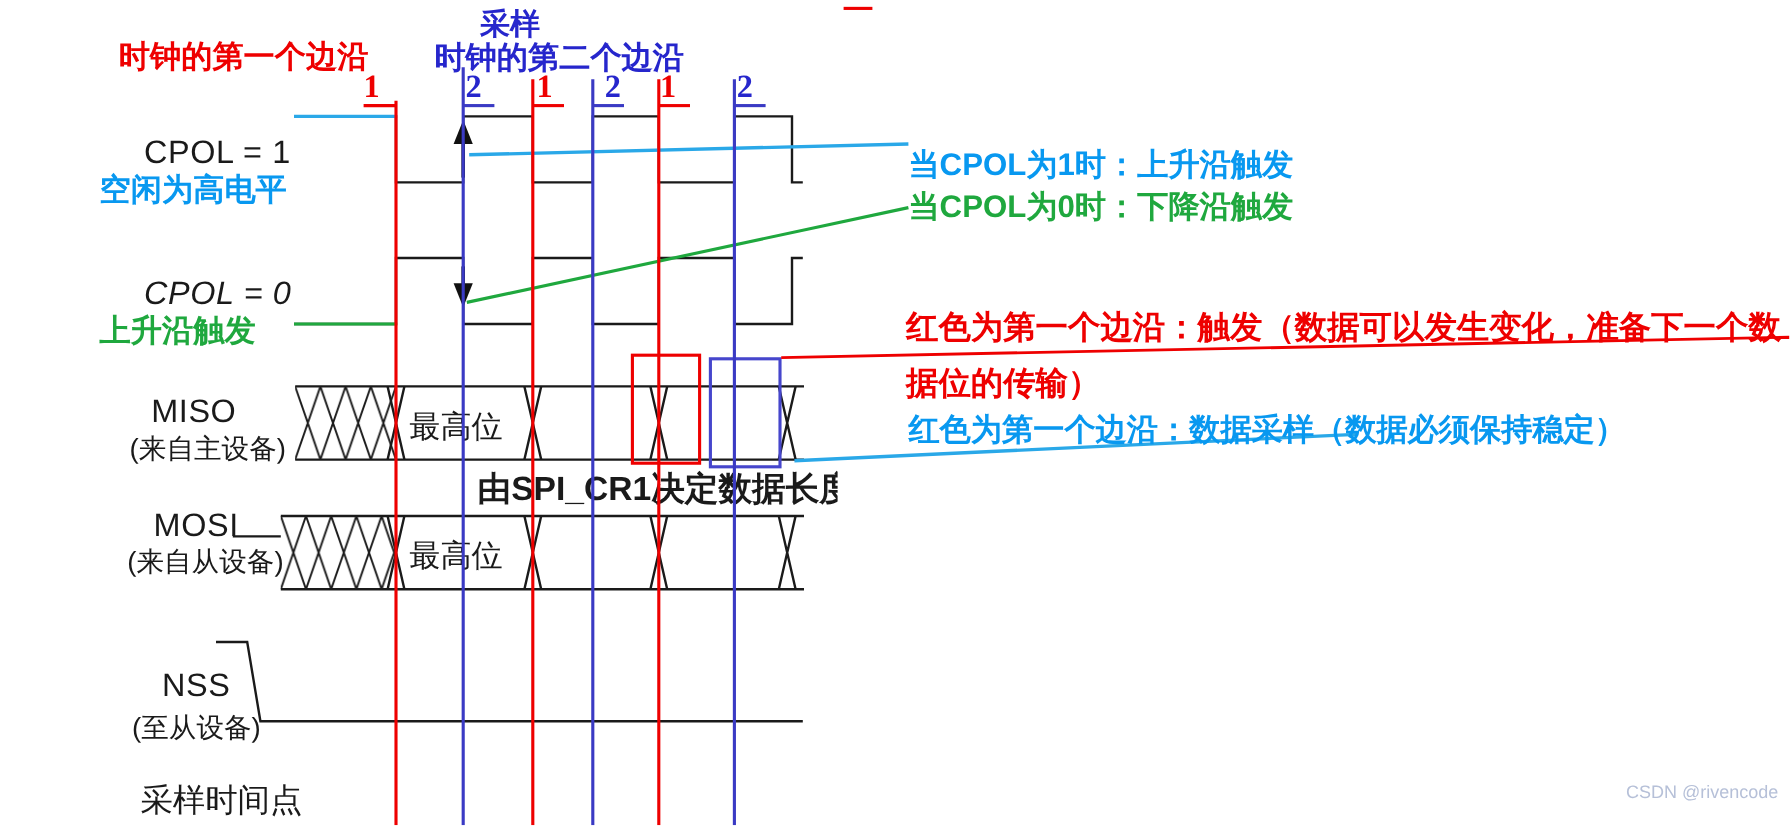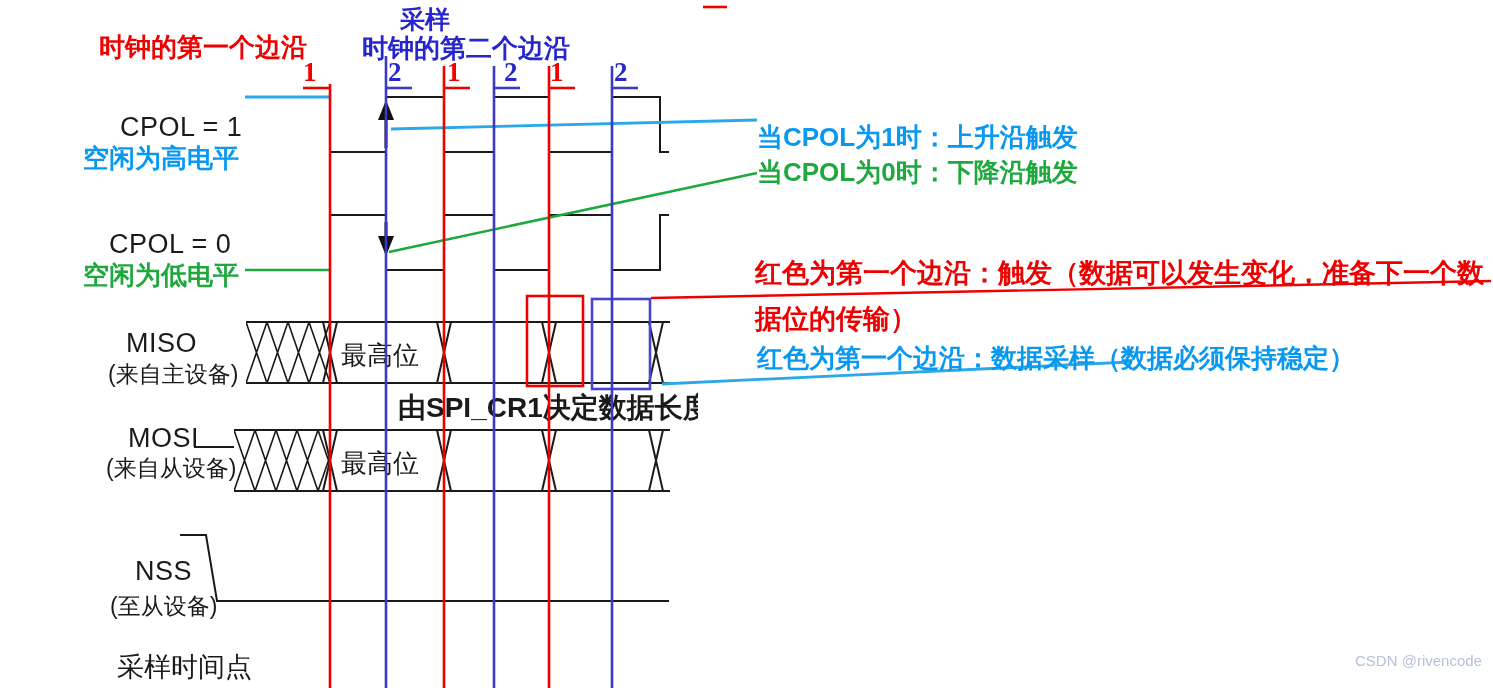--- a/index.html
+++ b/index.html
@@ -102,22 +102,22 @@
   <span class="num red" style="left:303px;top:57px;">1</span>
   <span class="num bluetxt" style="left:388px;top:57px;">2</span>
   <span class="num red" style="left:447px;top:57px;">1</span>
   <span class="num bluetxt" style="left:504px;top:57px;">2</span>
   <span class="num red" style="left:550px;top:57px;">1</span>
   <span class="num bluetxt" style="left:614px;top:57px;">2</span>
 
   <div class="t sig" style="left:120px;top:112px;">CPOL = 1</div>
   <div class="t b cyantxt" style="left:83px;top:141px;font-size:26px;">空闲为高电平</div>
 
-  <div class="t sig" style="left:109px;top:229px;">CPOL = 0</div>
-  <div class="t b greentxt" style="left:83px;top:258px;font-size:26px;">空闲为低电平</div>
+  <div class="t sig" style="left:120px;top:229px;font-style:italic;">CPOL = 0</div>
+  <div class="t b greentxt" style="left:83px;top:258px;font-size:26px;">上升沿触发</div>
 
   <div class="t sig" style="left:126px;top:328px;">MISO</div>
   <div class="t sub" style="left:108px;top:359px;">(来自主设备)</div>
   <div class="t" style="left:341px;top:338px;font-size:26px;">最高位</div>
 
   <div class="t sig" style="left:128px;top:423px;">MOSI</div>
   <div class="t sub" style="left:106px;top:453px;text-align:right;">(来自从设备)</div>
   <div class="t" style="left:341px;top:446px;font-size:26px;">最高位</div>
 
   <div class="t sig" style="left:135px;top:556px;text-align:center;">NSS</div>

